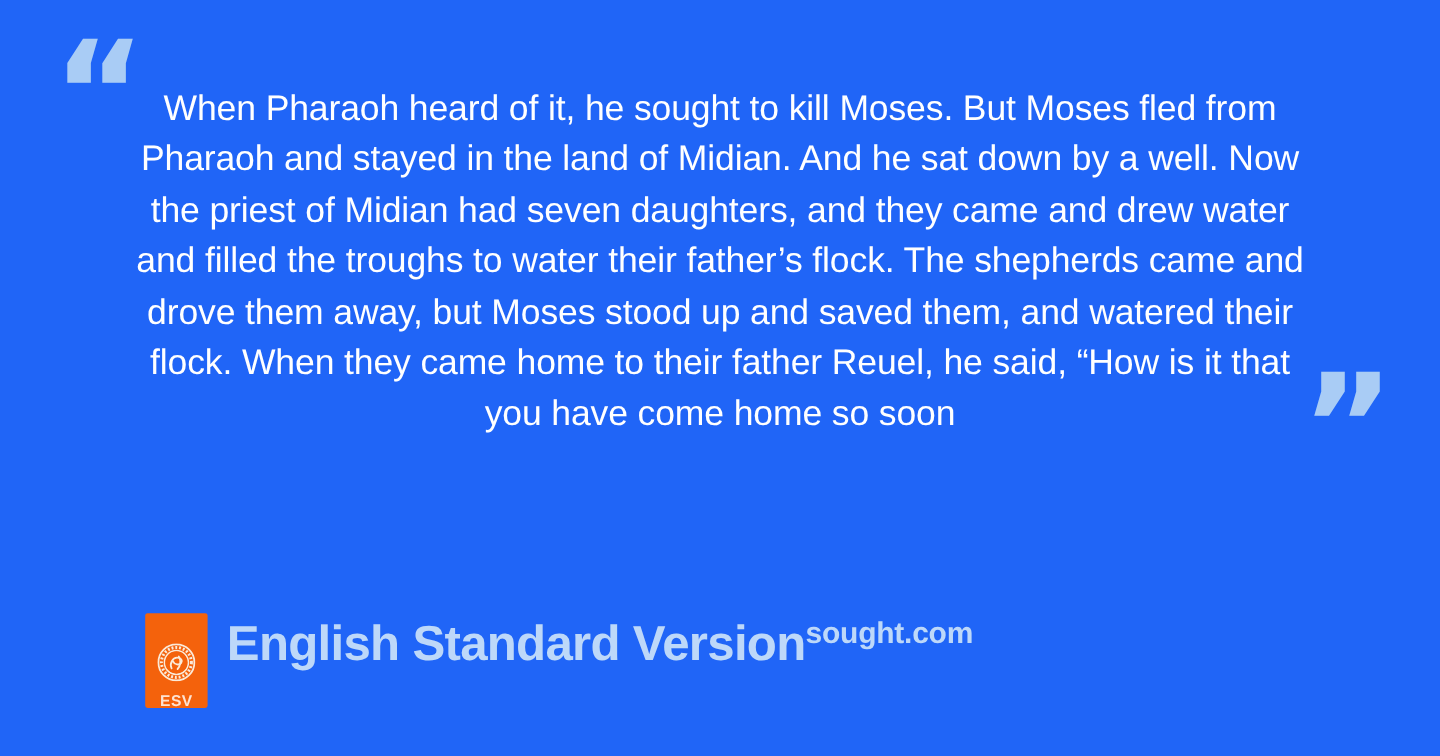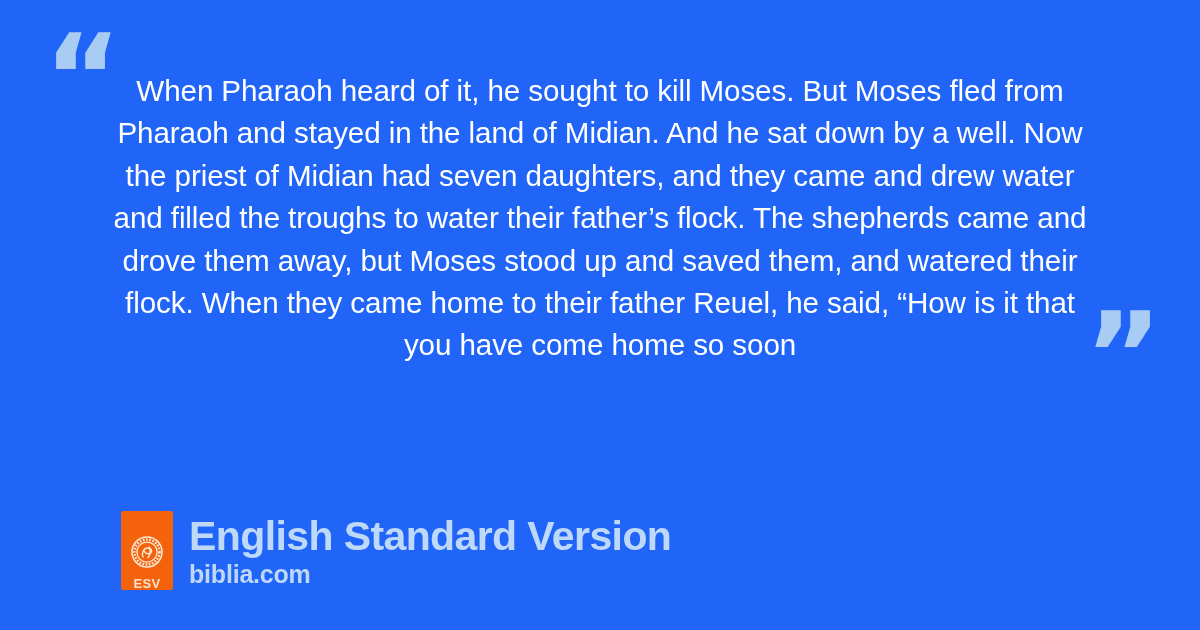--- a/index.html
+++ b/index.html
@@ -94,21 +94,21 @@
     color: #FDE3D2;
     font-family: "Liberation Sans", sans-serif;
     font-weight: 700;
     font-size: 13px;
     letter-spacing: 0.4px;
     line-height: 1;
   }
 
   .attribution-text {
     display: flex;
-    flex-direction: column;
+    flex-direction: row;
     justify-content: flex-start;
     padding-top: 2px;
   }
 
   .version-name {
     color: #BDD8F9;
     font-family: "Liberation Sans", sans-serif;
     font-weight: 700;
     font-size: 41px;
     line-height: 46px;
@@ -148,17 +148,17 @@
           <circle cx="32" cy="32" r="18" fill="#F4620C"></circle>
           <path d="M24 42 C20 34 26 24 33 24 C40 24 43 29 40 33 C37 37 29 36 27 31" fill="none" stroke="#FBEAD8" stroke-width="3" stroke-linecap="round"></path>
           <path d="M36 22 C40 28 39 38 34 43" fill="none" stroke="#FBEAD8" stroke-width="3" stroke-linecap="round"></path>
         </svg>
       </span>
       <span class="esv-logo-text">ESV</span>
     </div>
 
     <div class="attribution-text">
       <div class="version-name">English Standard Version</div>
-      <div class="site-name">biblia.com</div>
+      <div class="site-name">sought.com</div>
     </div>
 
   </div>
 </div>
 
 </body></html>

